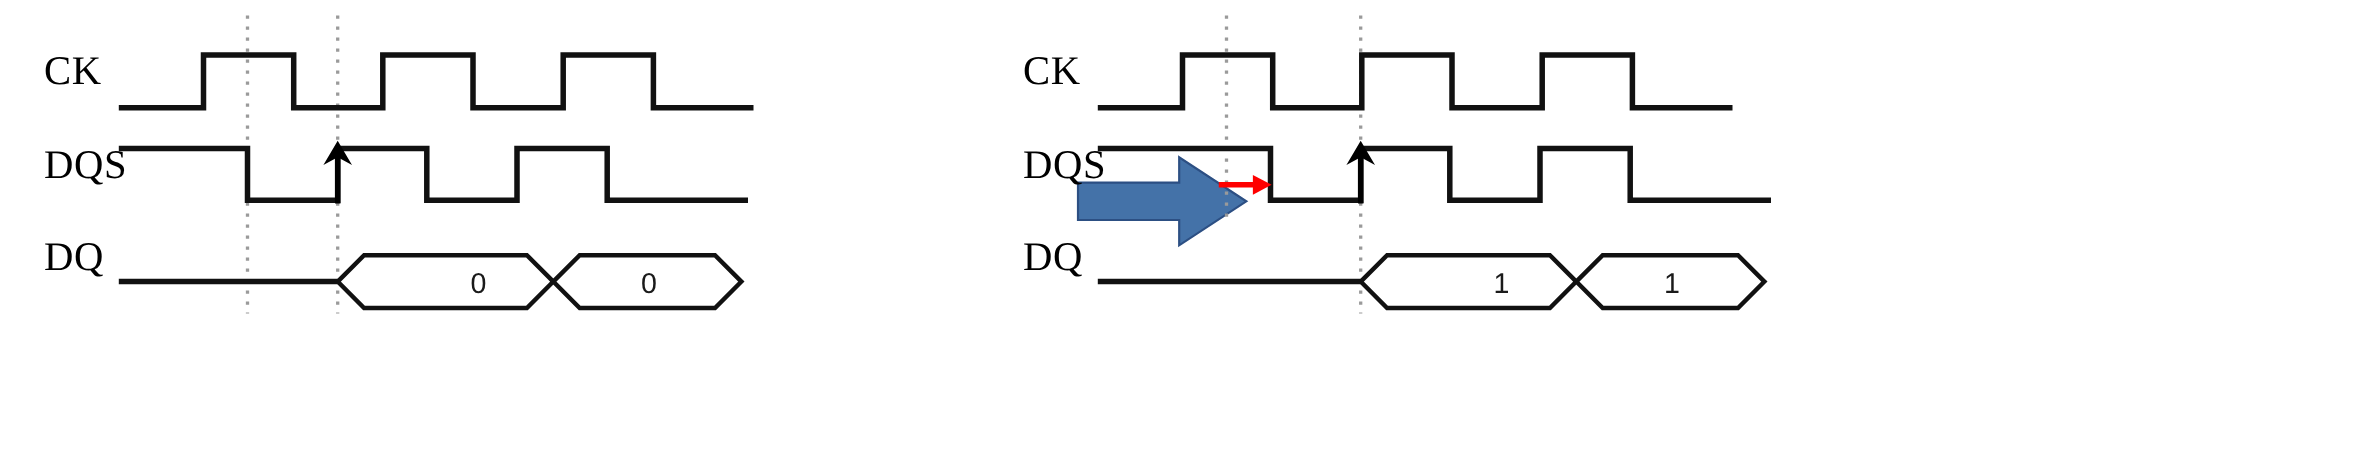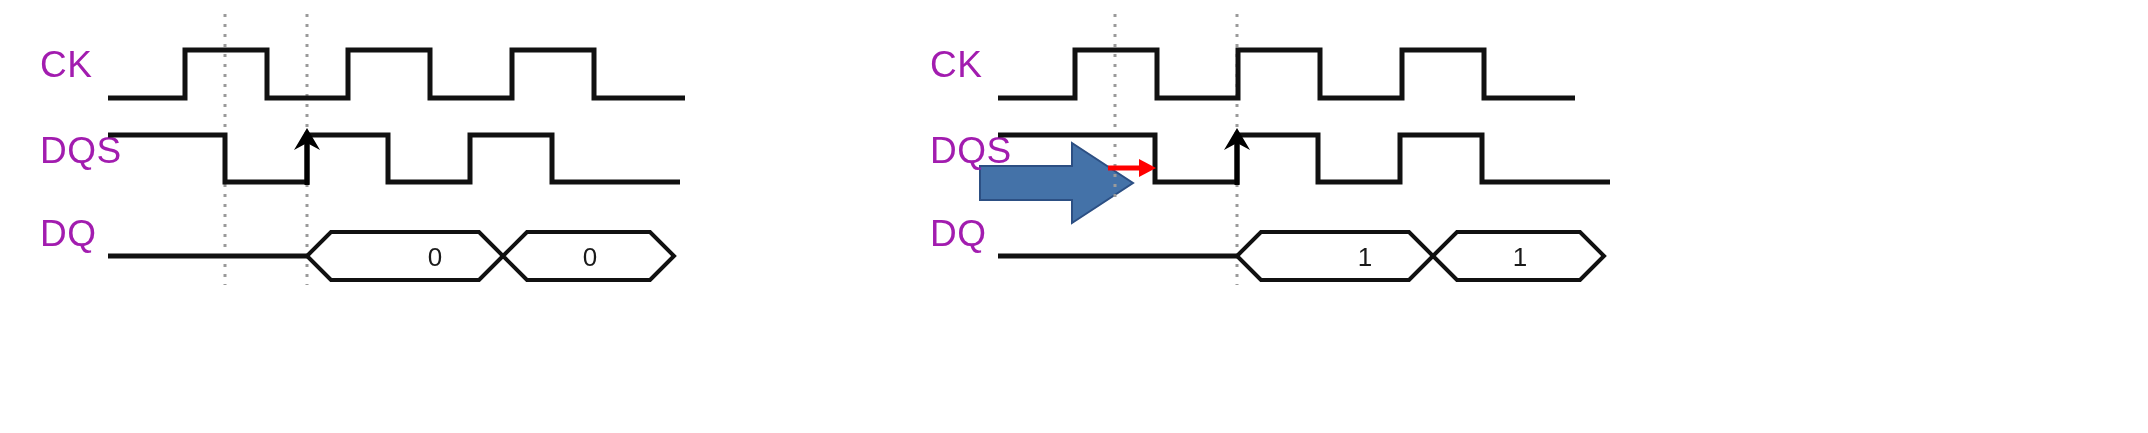--- a/index.html
+++ b/index.html
@@ -5,22 +5,22 @@
   html,body{margin:0;padding:0;}
   body{
     width:2148px;height:433px;background:#ffffff;
     font-family:"Liberation Sans", sans-serif;
     overflow:hidden;position:relative;
   }
   #root{position:absolute;left:0;top:0;width:2148px;height:433px;}
   .panel{position:absolute;top:0;height:433px;}
   .sig-label{
     position:absolute;
-    font-family:Liberation Sans, sans-serif;
-    font-size:37px;color:#a21caf;letter-spacing:0.5px;
+    font-family:Liberation Serif, serif;
+    font-size:37px;color:#000000;letter-spacing:0.5px;
     white-space:nowrap;line-height:1;
   }
   .wave-svg{position:absolute;left:0;top:0;overflow:visible;}
   .arrow-mid{position:absolute;}
   .hexlabel{
     position:absolute;font-size:26px;color:#1a1a1a;
     text-align:center;line-height:1;white-space:nowrap;
   }
 </style>
 </head>

